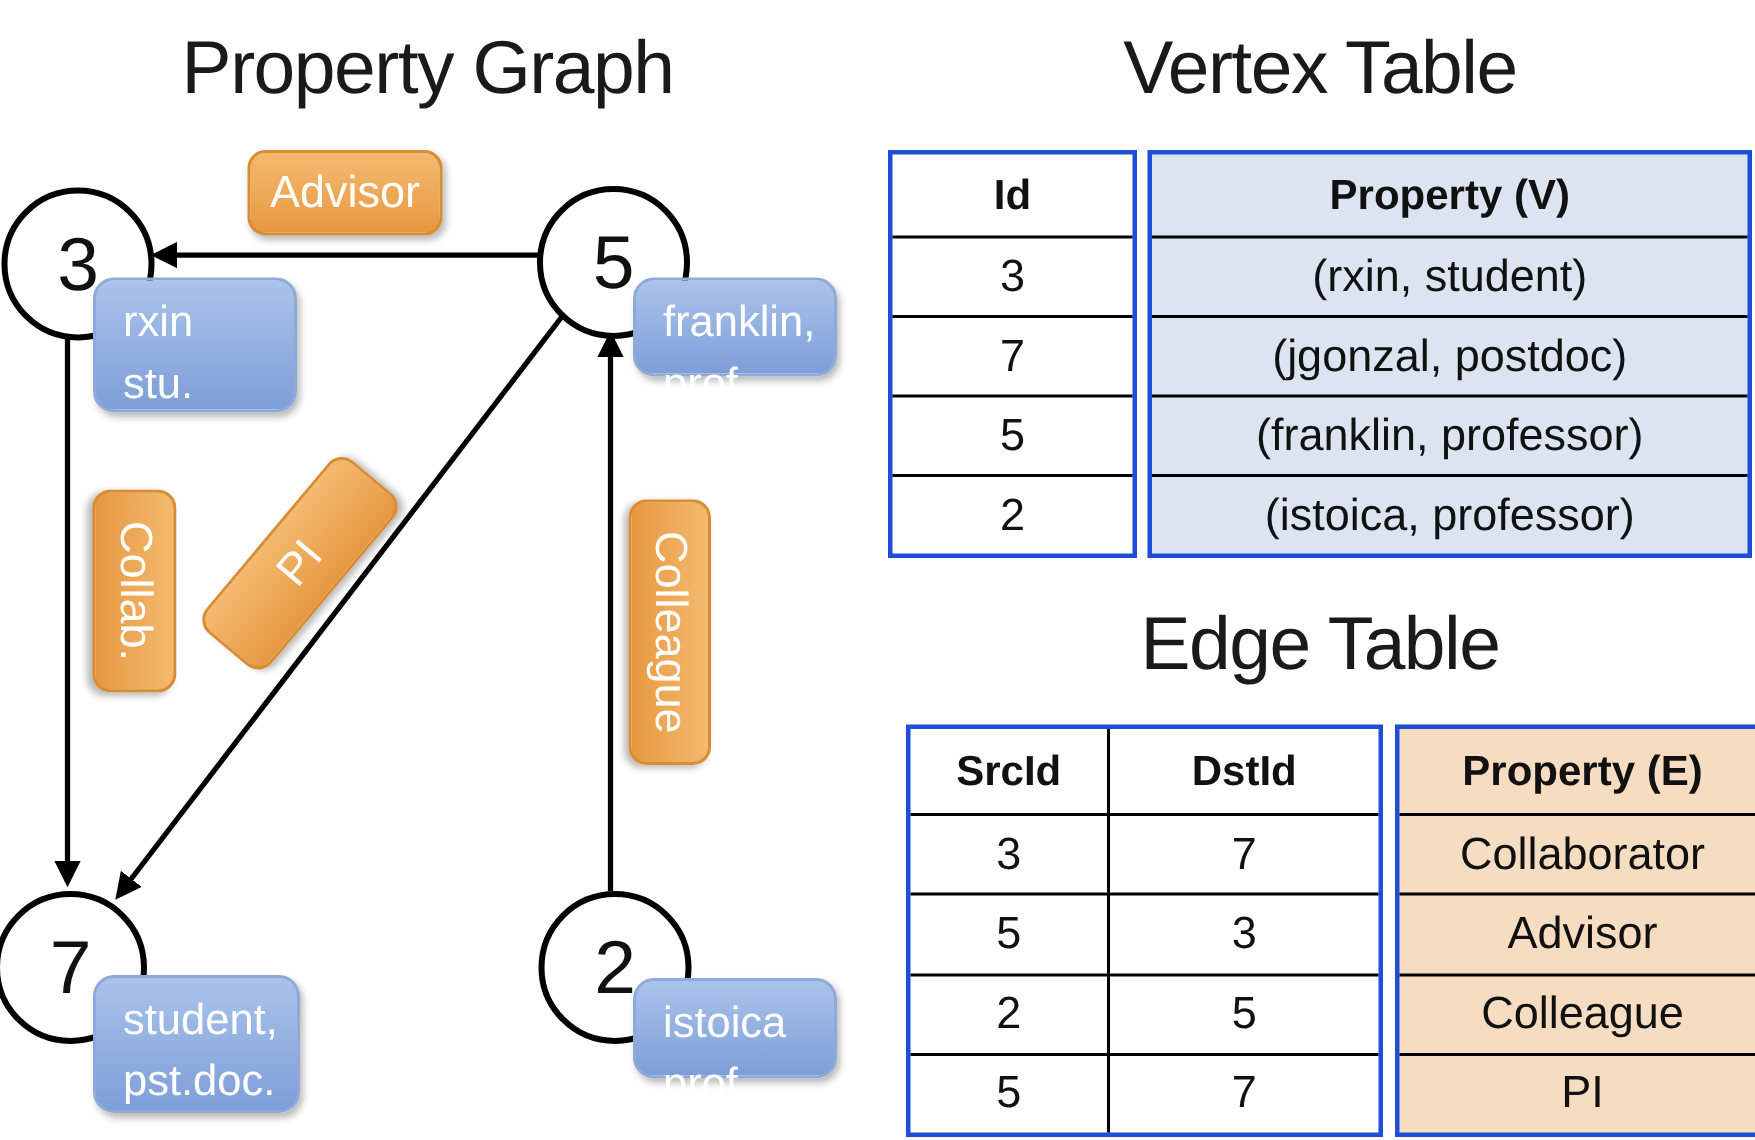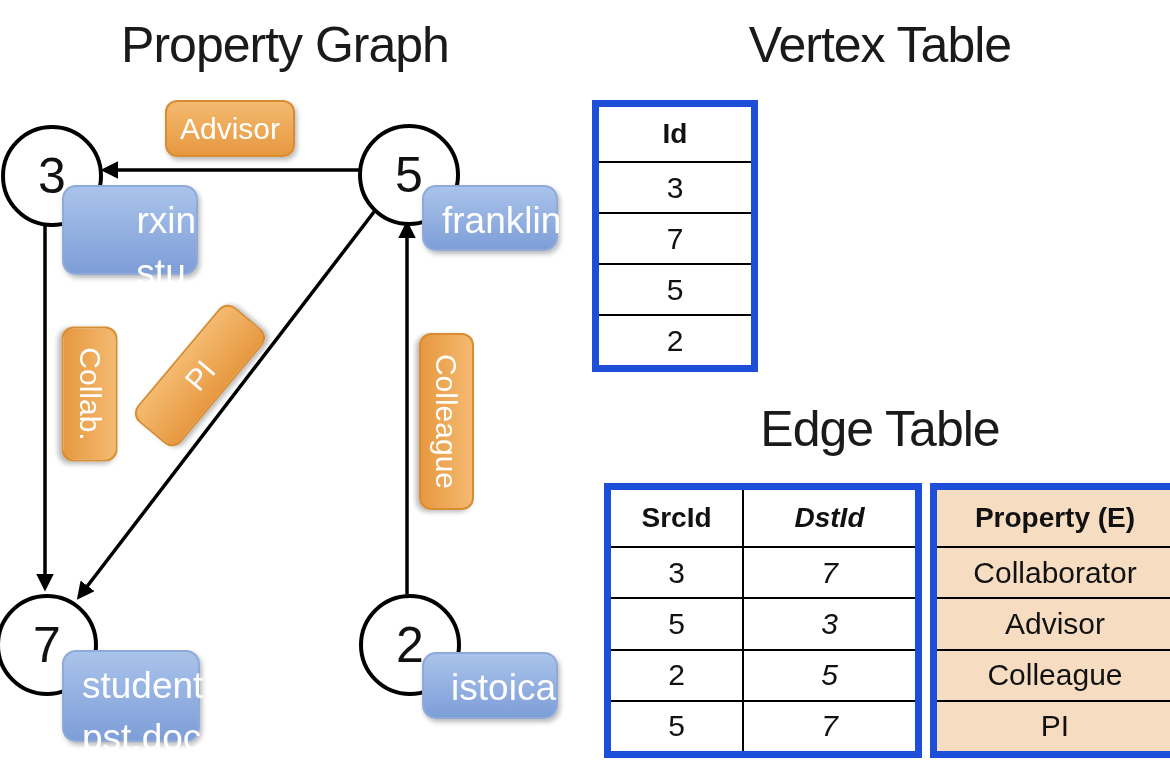--- a/index.html
+++ b/index.html
@@ -19,44 +19,44 @@
   .vertex{
     position:absolute;border:4px solid #000;border-radius:50%;
     background:#fff;display:flex;align-items:center;justify-content:center;
     font-size:50px;font-weight:300;
   }
   .vbox{
     position:absolute;border-radius:14px;
     background:linear-gradient(180deg,var(--blue-top),var(--blue-bottom));
     border:2px solid #8fa9d9;
     box-shadow:2px 3px 5px rgba(0,0,0,0.28);
-    color:#fff;font-size:37px;line-height:1.4;
-    padding:8px 0 0 18px;box-sizing:border-box;text-align:right;
+    color:#fff;font-size:29px;line-height:1.4;
+    padding:8px 0 0 18px;box-sizing:border-box;
   }
   .ebox{
     position:absolute;border-radius:12px;
     background:linear-gradient(180deg,var(--orange-top),var(--orange-bottom));
     border:2px solid #d88d33;
     box-shadow:2px 3px 5px rgba(0,0,0,0.28);
     color:#fff;font-size:30px;
     display:flex;align-items:center;justify-content:center;
     box-sizing:border-box;
   }
   
   .tbl{position:absolute;display:flex;}
   .subtbl{
-    border:7px solid #1d4ed8;display:grid;box-sizing:border-box;
+    border:3px solid #1d4ed8;display:grid;box-sizing:border-box;
   }
   .cell{
     display:flex;align-items:center;justify-content:center;
     font-size:30px;font-weight:300;white-space:nowrap;
   }
   .cell.hdr{font-weight:bold;font-size:28px;}
   .rline{border-top:2.5px solid #000;}
-  .cline{border-left:2.5px solid #000;font-style:italic;}
+  .cline{border-left:2.5px solid #000;}
 </style>
 </head>
 <body style="--orange-top: #f4ba70; --orange-bottom: #e79840; --blue-top: #a9c3ea; --blue-bottom: #7e9ed8; --vcell: #dce4f2; --ecell: #f6ddc2;">
 
 <div class="panel-title" style="left:0;top:16px;width:570px;">Property Graph</div>
 
 <svg id="graph-svg" width="585" height="760" viewBox="0 0 585 760">
   <defs>
     <marker id="arrow" viewBox="0 0 10 10" refX="8" refY="5" markerWidth="5" markerHeight="5" orient="auto-start-reverse">
       <path d="M0,0 L10,5 L0,10 z" fill="#000"></path>
@@ -106,20 +106,27 @@
 <div class="panel-title" style="left:592px;top:16px;width:576px;">Vertex Table</div>
 
 <div class="tbl" style="left:592px;top:100px;width:576px;height:272px;gap:7px;">
   <div class="subtbl" style="width:166px;grid-template-rows:54px 1fr 1fr 1fr 1fr;background:#fff;">
     <div class="cell hdr">Id</div>
     <div class="cell rline">3</div>
     <div class="cell rline">7</div>
     <div class="cell rline">5</div>
     <div class="cell rline">2</div>
   </div>
+  <div class="subtbl" style="flex:1;grid-template-rows:54px 1fr 1fr 1fr 1fr;background:var(--vcell);">
+    <div class="cell hdr">Property (V)</div>
+    <div class="cell rline">(rxin, student)</div>
+    <div class="cell rline">(jgonzal, postdoc)</div>
+    <div class="cell rline">(franklin, professor)</div>
+    <div class="cell rline">(istoica, professor)</div>
+  </div>
 </div>
 
 <div class="panel-title" style="left:592px;top:400px;width:576px;">Edge Table</div>
 
 <div class="tbl" style="left:592px;top:483px;width:576px;height:275px;gap:8px;margin-left:12px;">
   <div class="subtbl" style="width:318px;grid-template-columns:131px 1fr;grid-template-rows:56px 1fr 1fr 1fr 1fr;background:#fff;">
     <div class="cell hdr">SrcId</div>
     <div class="cell hdr cline">DstId</div>
     <div class="cell rline">3</div>
     <div class="cell rline cline">7</div>

